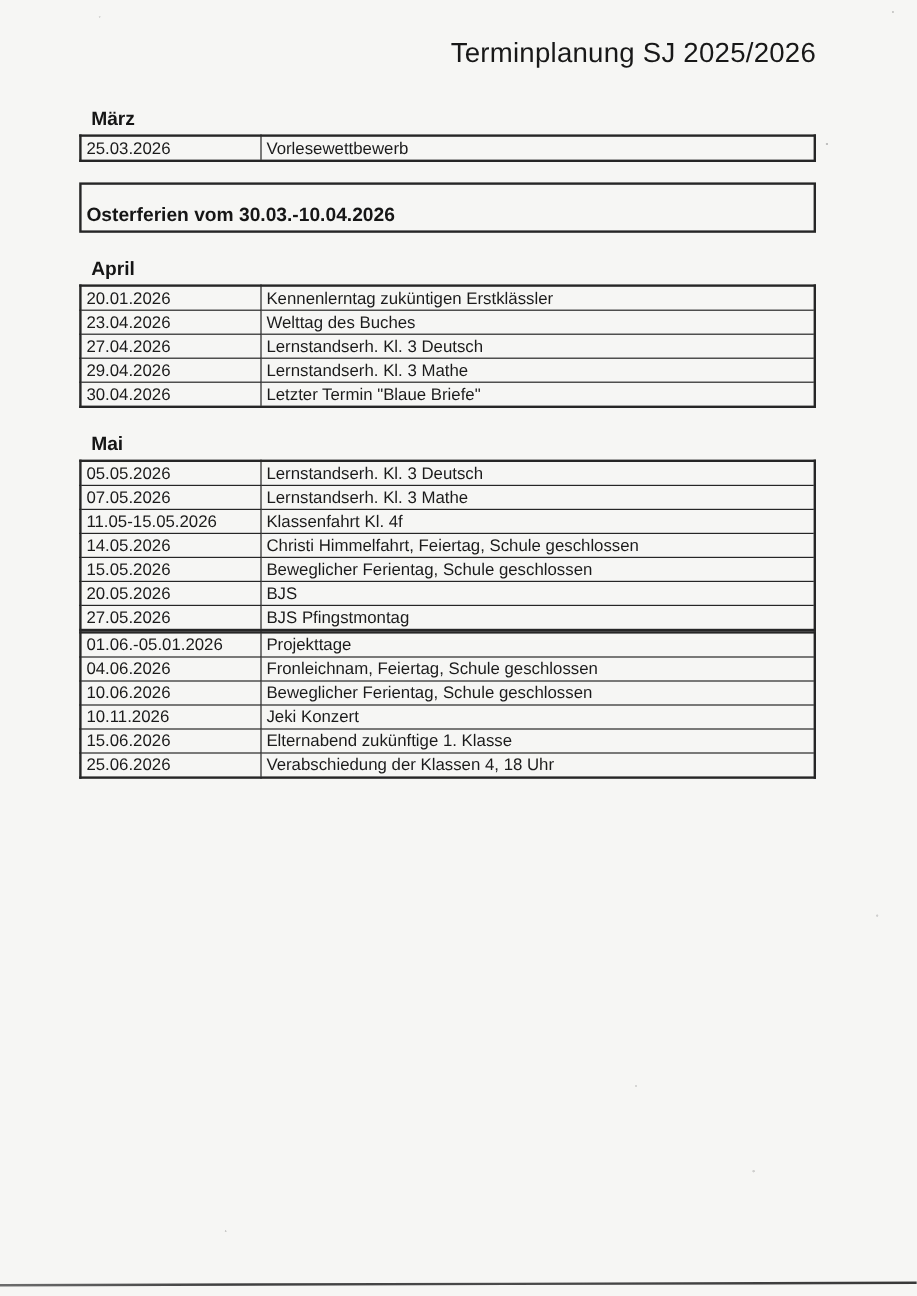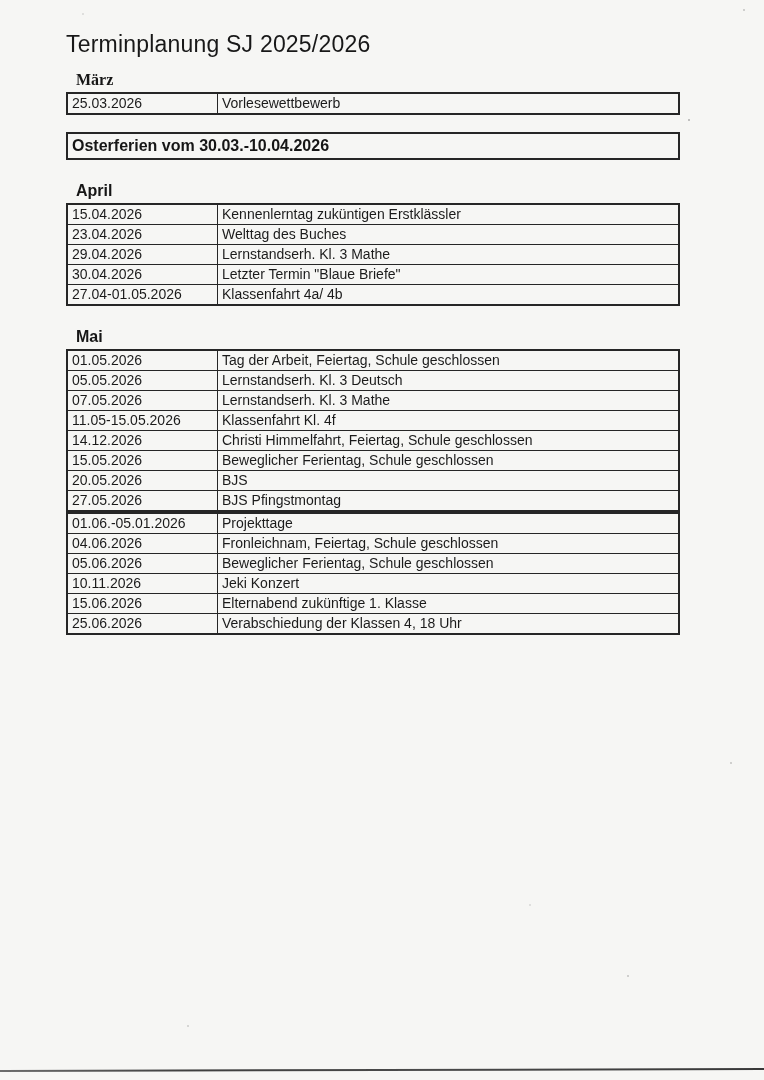--- a/index.html
+++ b/index.html
@@ -26,34 +26,33 @@
   }
   .content {
     padding: 0 84px 0 66px; 
   }
   .doc-title {
     margin: 30px 0 0 0;
     font-size: 23px;
     line-height: 28px;
     font-weight: 400;
     letter-spacing: 0.2px;
-    text-align: left;
+    text-align: right;
     color: #181818;
   }
   .month-heading {
     margin: 21px 0 3px 0;
     padding-left: 10px;
     font-size: 16px;
     line-height: 19px;
     font-weight: 700;
     color: #161616;
   }
   .month-heading.first {
-    margin-top: 12px;
-    font-family: Liberation Serif, serif;
+    margin-top: 32px;
   }
   table.schedule {
     border-collapse: collapse;
     table-layout: fixed;
     width: 100%;
     border: 2px solid #262626;
   }
   table.schedule td {
     border: 1px solid #262626;
     padding: 1px 4px 2px 4px;
@@ -62,21 +61,21 @@
     white-space: nowrap;
     overflow: hidden;
     color: #1b1b1b;
   }
   table.schedule td.date-cell {
     width: 141px;
   }
   .holiday-banner {
     margin-top: 17px;
     border: 2px solid #262626;
-    padding: 2px 4px 3px 4px;
+    padding: 16px 4px 3px 4px;
     font-size: 16px;
     line-height: 19px;
     font-weight: 700;
     color: #161616;
     background: transparent;
   }
   .scan-bottom-edge {
     position: absolute;
     left: -4px;
     top: 1069px;
@@ -103,63 +102,59 @@
         </tr>
       </tbody>
     </table>
 
     <div class="holiday-banner">Osterferien vom 30.03.-10.04.2026</div>
 
     <div class="month-heading">April</div>
     <table class="schedule">
       <tbody>
         <tr>
-          <td class="date-cell">15.04.2026</td>
+          <td class="date-cell">20.01.2026</td>
           <td class="event-cell">Kennenlerntag zuküntigen Erstklässler</td>
         </tr>
         <tr>
           <td class="date-cell">23.04.2026</td>
           <td class="event-cell">Welttag des Buches</td>
         </tr>
         <tr>
+          <td class="date-cell">27.04.2026</td>
+          <td class="event-cell">Lernstandserh. Kl. 3 Deutsch</td>
+        </tr>
+        <tr>
           <td class="date-cell">29.04.2026</td>
           <td class="event-cell">Lernstandserh. Kl. 3 Mathe</td>
         </tr>
         <tr>
           <td class="date-cell">30.04.2026</td>
           <td class="event-cell">Letzter Termin "Blaue Briefe"</td>
         </tr>
-        <tr>
-          <td class="date-cell">27.04-01.05.2026</td>
-          <td class="event-cell">Klassenfahrt 4a/ 4b</td>
-        </tr>
       </tbody>
     </table>
 
     <div class="month-heading">Mai</div>
     <table class="schedule">
       <tbody>
-        <tr>
-          <td class="date-cell">01.05.2026</td>
-          <td class="event-cell">Tag der Arbeit, Feiertag, Schule geschlossen</td>
-        </tr>
         <tr>
           <td class="date-cell">05.05.2026</td>
           <td class="event-cell">Lernstandserh. Kl. 3 Deutsch</td>
         </tr>
         <tr>
           <td class="date-cell">07.05.2026</td>
           <td class="event-cell">Lernstandserh. Kl. 3 Mathe</td>
         </tr>
         <tr>
           <td class="date-cell">11.05-15.05.2026</td>
           <td class="event-cell">Klassenfahrt Kl. 4f</td>
         </tr>
         <tr>
-          <td class="date-cell">14.12.2026</td>
+          <td class="date-cell">14.05.2026</td>
           <td class="event-cell">Christi Himmelfahrt, Feiertag, Schule geschlossen</td>
         </tr>
         <tr>
           <td class="date-cell">15.05.2026</td>
           <td class="event-cell">Beweglicher Ferientag, Schule geschlossen</td>
         </tr>
         <tr>
           <td class="date-cell">20.05.2026</td>
           <td class="event-cell">BJS</td>
         </tr>
@@ -174,21 +169,21 @@
       <tbody>
         <tr>
           <td class="date-cell">01.06.-05.01.2026</td>
           <td class="event-cell">Projekttage</td>
         </tr>
         <tr>
           <td class="date-cell">04.06.2026</td>
           <td class="event-cell">Fronleichnam, Feiertag, Schule geschlossen</td>
         </tr>
         <tr>
-          <td class="date-cell">05.06.2026</td>
+          <td class="date-cell">10.06.2026</td>
           <td class="event-cell">Beweglicher Ferientag, Schule geschlossen</td>
         </tr>
         <tr>
           <td class="date-cell">10.11.2026</td>
           <td class="event-cell">Jeki Konzert</td>
         </tr>
         <tr>
           <td class="date-cell">15.06.2026</td>
           <td class="event-cell">Elternabend zukünftige 1. Klasse</td>
         </tr>

